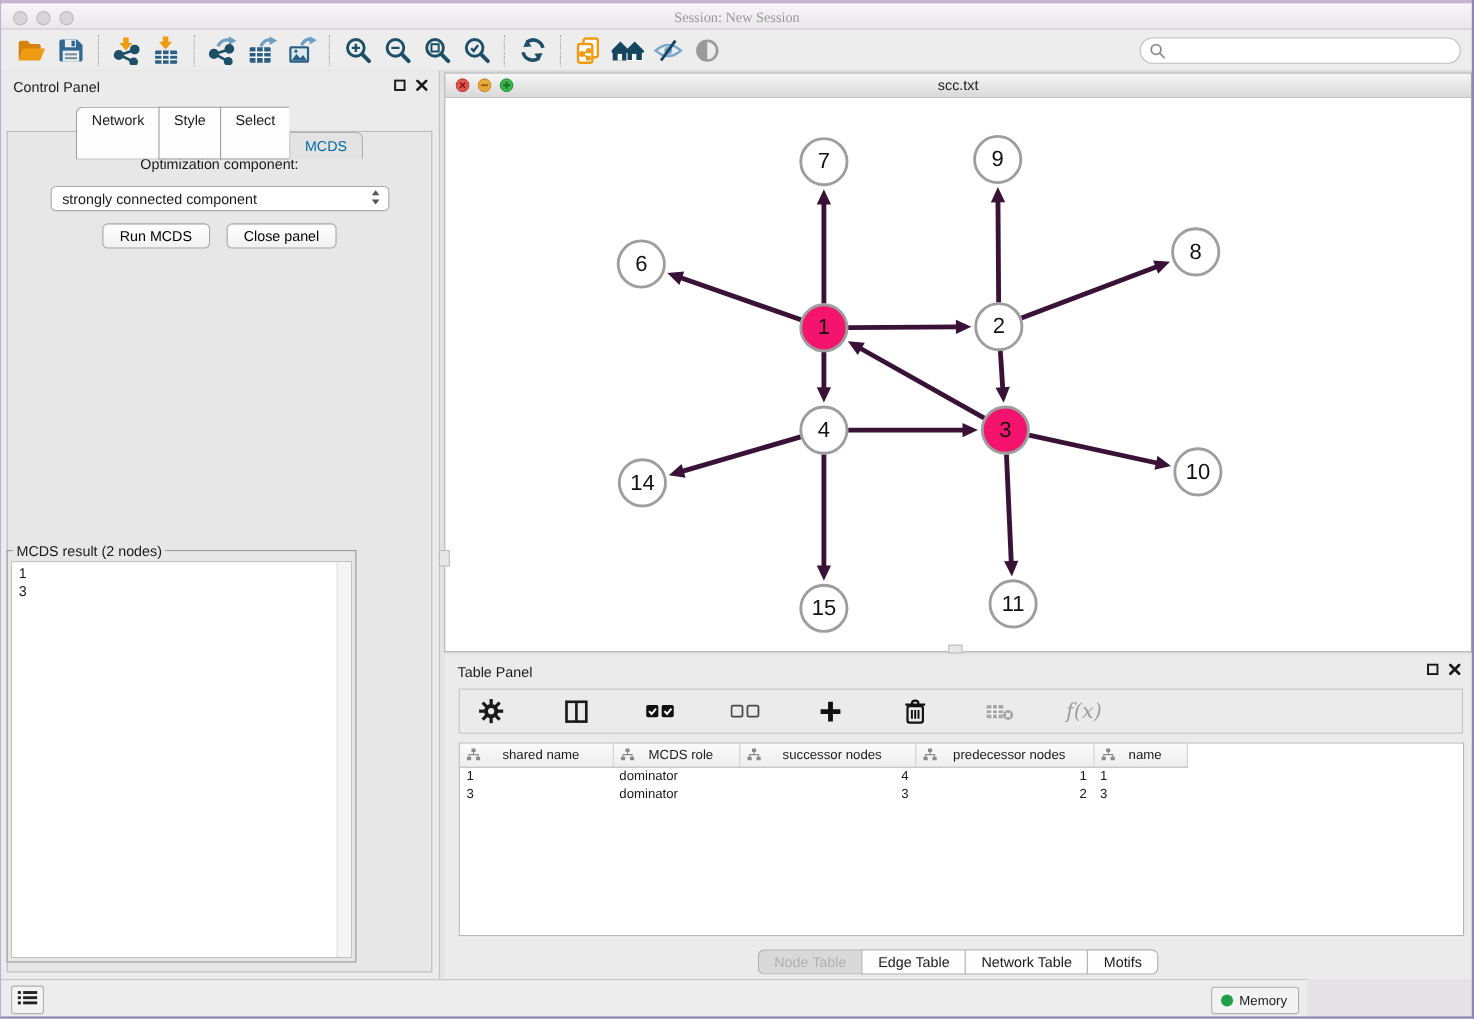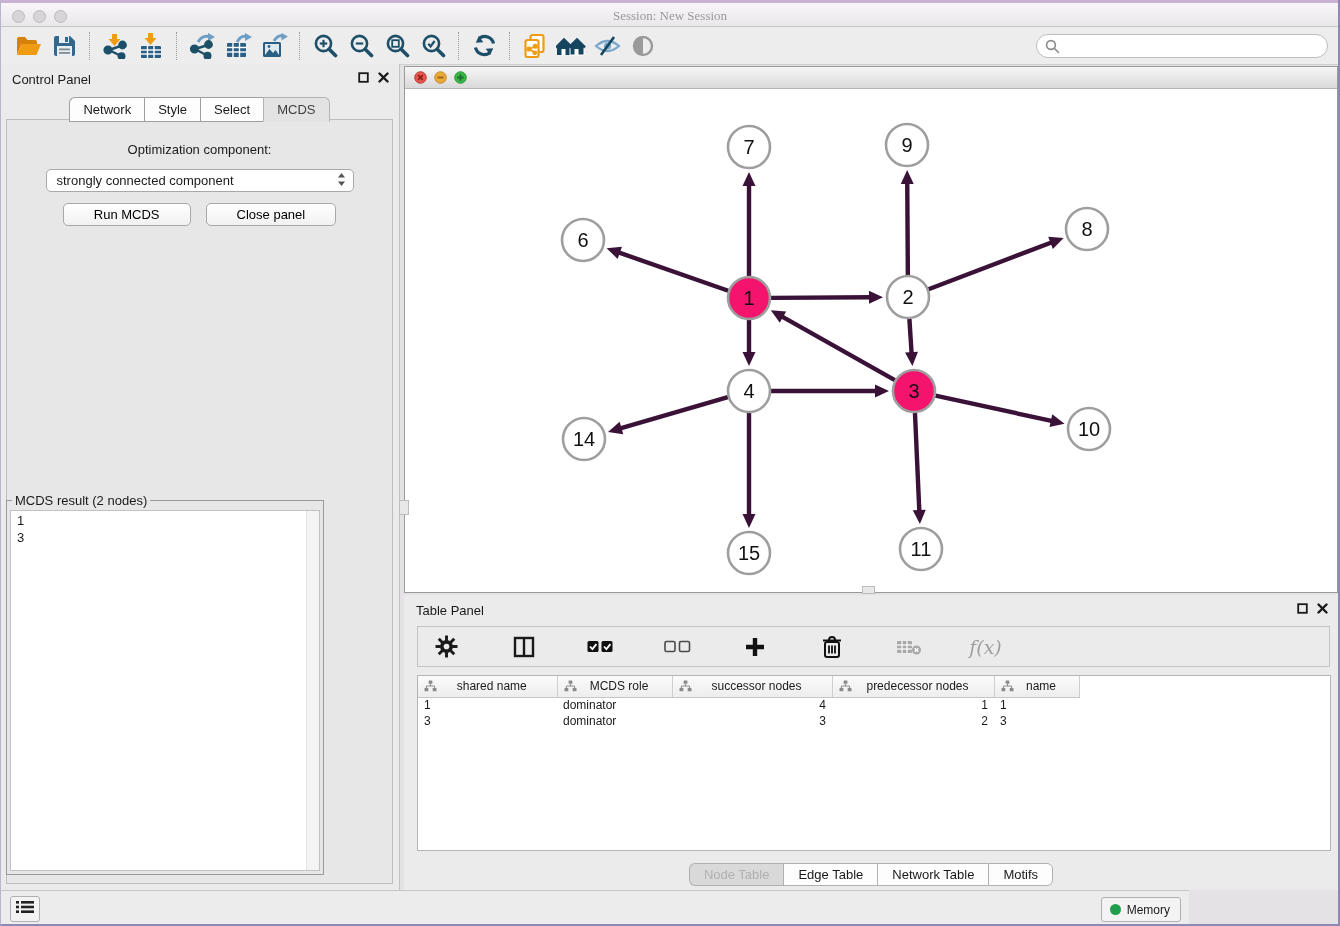--- a/index.html
+++ b/index.html
@@ -39,31 +39,31 @@
   .panel-header { position:absolute; left:0; top:0; width:100%; height:28px; }
   .panel-title { position:absolute; left:12px; top:8px; font-size:13px; }
   .panel-ctrls { position:absolute; right:10px; top:8px; display:flex; gap:9px; align-items:center; }
   .panel-ctrls span { cursor:pointer; display:flex; }
 
   .cp-tabs { position:absolute; left:0; top:33px; width:100%; display:flex; justify-content:center; z-index:2; }
   .cp-tab { font-size:13px; padding:4px 13px 4px; background:#fdfdfd; border:1px solid #9f9f9f;
     border-right:none; cursor:pointer; }
   .cp-tab:first-child { border-top-left-radius:6px; }
   .cp-tab:last-child { border-right:1px solid #9f9f9f; border-top-right-radius:6px; }
-  .cp-tab.active { background:#e3e3e3; color:#404040; border-color:#b3b3b3; border-bottom-color:#e3e3e3; }
+  .cp-tab.active { background:#e3e3e3; color:#0369a1; border-color:#b3b3b3; border-bottom-color:#e3e3e3;margin-top:23px; }
 
   .cp-box { position:absolute; left:6px; right:6px; top:55px; bottom:6px;
     background:#e7e7e7; border:1px solid #bdbdbd; }
   .opt-label { margin-top:22px; text-align:center; font-size:13px; }
   .dropdown { margin:12px auto 0; width:308px; height:23px; background:#fff;
     border:1px solid #a8a8a8; border-radius:5px; display:flex; align-items:center;
     padding:0 7px 0 10px; font-size:13px; cursor:pointer; }
   .dropdown .dd-label { flex:1; }
   .btn-row { margin-top:11px; display:flex; justify-content:center; gap:15px; }
-  .pill-btn { font-size:13px; padding:3px 30px; background:linear-gradient(#ffffff,#f1f1f1);
+  .pill-btn { font-size:13px; padding:3px 15px; background:linear-gradient(#ffffff,#f1f1f1);
     border:1px solid #a8a8a8; border-radius:5px; cursor:pointer; }
 
   .result-fieldset { position:absolute; left:6px; top:429px; width:318px; height:382px;
     border:1px solid #9a9a9a; margin:0; padding:2px 3px 3px 3px; background:#e7e7e7; }
   .result-fieldset legend { font-size:13px; padding:0 3px; margin-left:2px; }
   .result-area { position:relative; width:100%; height:100%; background:#fff; border:1px solid #c2c2c2; }
   .result-text { margin:0; padding:1px 6px; font-family:"Liberation Sans",sans-serif;
     font-size:13px; line-height:17px; white-space:pre-line; }
   .result-scroll { position:absolute; right:0; top:0; bottom:0; width:13px;
     background:#f4f4f4; border-left:1px solid #e2e2e2; }
@@ -364,20 +364,21 @@
             <line x1="3.4" y1="6.5" x2="9.6" y2="6.5" stroke="#96641a" stroke-width="1.8"></line>
           </svg>
         </span>
       <span>
           <svg width="13" height="13" viewBox="0 0 13 13">
             <circle cx="6.5" cy="6.5" r="5.8" fill="#39b54a" stroke="#2a9139" stroke-width="0.9"></circle>
             <path d="M6.5 3.3 v6.4 M3.3 6.5 h6.4" stroke="#1c6e2a" stroke-width="1.8"></path>
           </svg>
         </span>
     </div>
+    <div class="net-title">scc.txt</div>
   </div>
   <div class="net-canvas">
     <svg id="graph" width="932" height="504">
         <line x1="344" y1="187" x2="344" y2="94" stroke="#3a1238" stroke-width="4.4"></line>
         <polygon points="344,83 350.5,97 337.5,97" fill="#3a1238"></polygon>
         <line x1="323.23121807335133" y1="201.7434376400866" x2="211.98527951633417" y2="162.87437477076736" stroke="#3a1238" stroke-width="4.4"></line>
         <polygon points="201.60088855300984,159.24609359081066 216.96137047630614,157.7276749778821 212.6734018090846,170.0001370254472" fill="#3a1238"></polygon>
         <line x1="365.9995649035371" y1="208.86163795658152" x2="467.0007119760302" y2="208.22641061650296" stroke="#3a1238" stroke-width="4.4"></line>
         <polygon points="478.00049442779874,208.1572295947937 464.04165100201243,214.74514961665054 463.9598916127197,201.7454067191059" fill="#3a1238"></polygon>
         <line x1="344" y1="231" x2="344" y2="266" stroke="#3a1238" stroke-width="4.4"></line>

